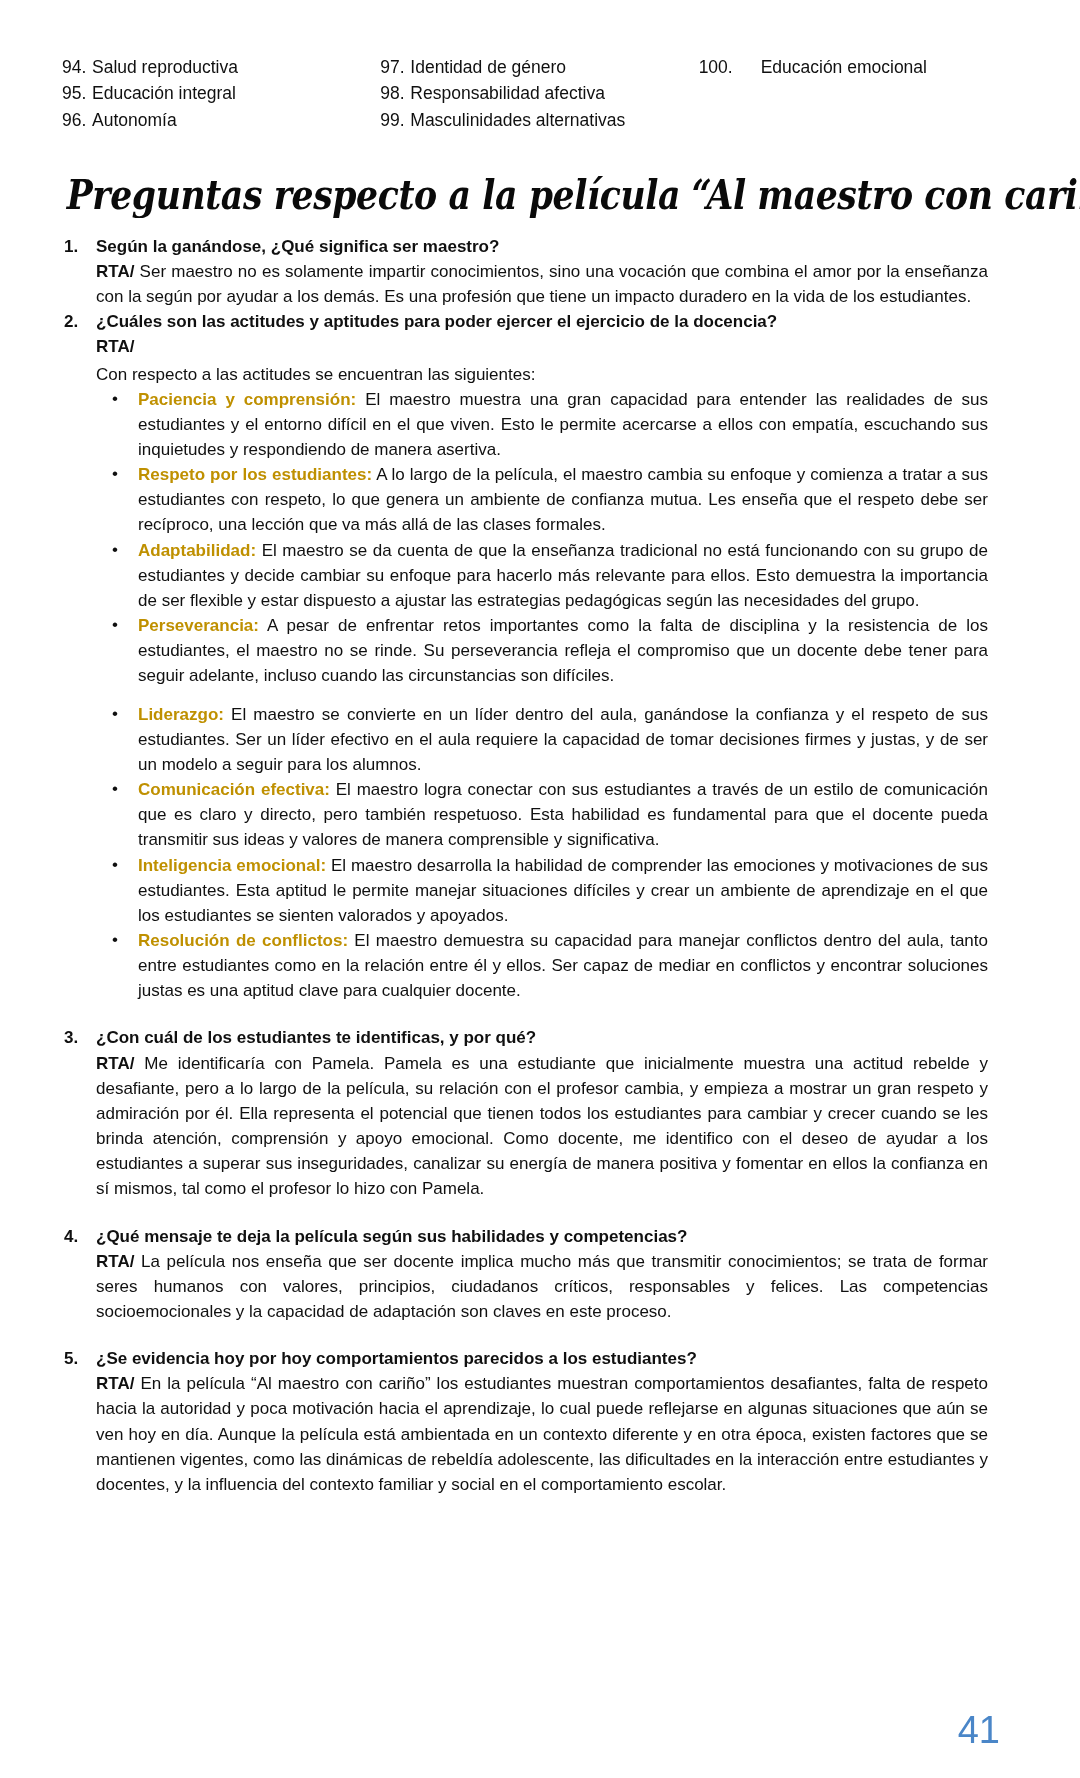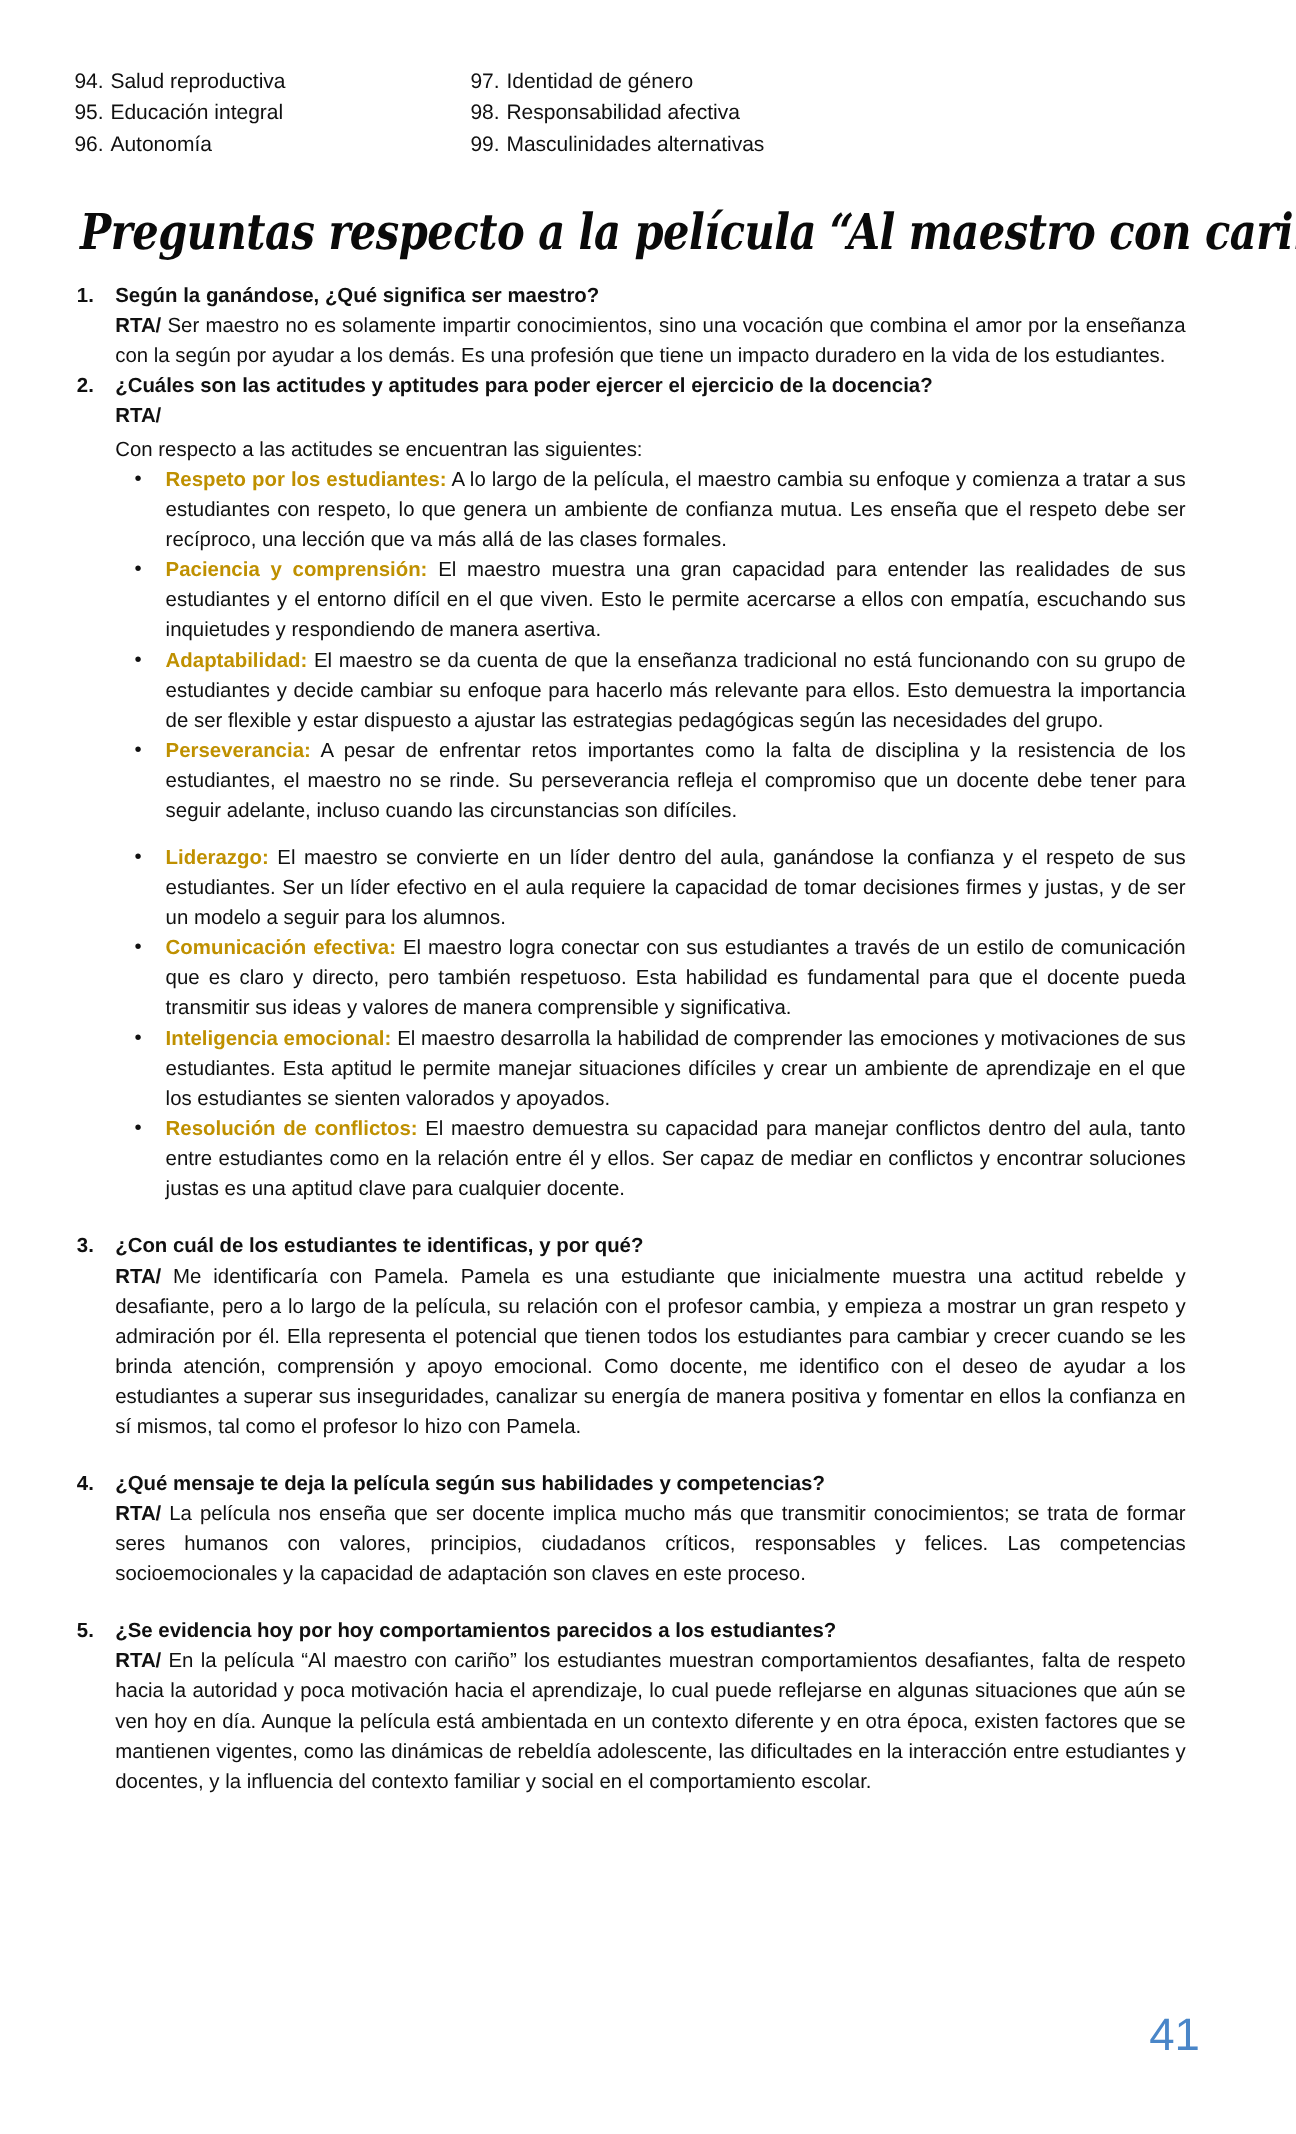--- a/index.html
+++ b/index.html
@@ -125,21 +125,21 @@
     color: #bf9000;
   }
 
   .spacer-sm { height: 13px; }
   .spacer-md { height: 22px; }
 
   
   .page-number {
     position: absolute;
     right: 80px;
-    bottom: 60px;
+    bottom: 26px;
     font-size: 38px;
     color: #4a86c8;
     font-family: "Liberation Sans", sans-serif;
     font-weight: 400;
   }
 </style>
 </head>
 <body>
 
 <div class="page">
@@ -166,20 +166,26 @@
       </div>
       <div class="toplist-item">
         <span class="num narrow">98.</span>
         <span>Responsabilidad afectiva</span>
       </div>
       <div class="toplist-item">
         <span class="num narrow">99.</span>
         <span>Masculinidades alternativas</span>
       </div>
     </div>
+    <div class="toplist-col c3">
+      <div class="toplist-item">
+        <span class="num wide">100.</span>
+        <span>Educación emocional</span>
+      </div>
+    </div>
   </div>
 
   <div class="doc-title">Preguntas respecto a la película “Al maestro con cariño”</div>
 
   <div class="qlist">
 
     <div class="qitem">
       <div class="qnum">1.</div>
       <div class="qbody">
         <div class="qheading">Según la ganándose, ¿Qué significa ser maestro?</div>
@@ -187,22 +193,22 @@
       </div>
     </div>
 
     <div class="qitem">
       <div class="qnum">2.</div>
       <div class="qbody">
         <div class="qheading">¿Cuáles son las actitudes y aptitudes para poder ejercer el ejercicio de la docencia?</div>
         <div><span class="rta">RTA/</span></div>
         <div class="lead-in">Con respecto a las actitudes se encuentran las siguientes:</div>
         <ul class="bullets">
+          <li><span class="blabel">Paciencia y comprensión:</span><span> El maestro muestra una gran capacidad para entender las realidades de sus estudiantes y el entorno difícil en el que viven. Esto le permite acercarse a ellos con empatía, escuchando sus inquietudes y respondiendo de manera asertiva.</span></li>
           <li><span class="blabel">Respeto por los estudiantes:</span><span> A lo largo de la película, el maestro cambia su enfoque y comienza a tratar a sus estudiantes con respeto, lo que genera un ambiente de confianza mutua. Les enseña que el respeto debe ser recíproco, una lección que va más allá de las clases formales.</span></li>
-          <li><span class="blabel">Paciencia y comprensión:</span><span> El maestro muestra una gran capacidad para entender las realidades de sus estudiantes y el entorno difícil en el que viven. Esto le permite acercarse a ellos con empatía, escuchando sus inquietudes y respondiendo de manera asertiva.</span></li>
           <li><span class="blabel">Adaptabilidad:</span><span> El maestro se da cuenta de que la enseñanza tradicional no está funcionando con su grupo de estudiantes y decide cambiar su enfoque para hacerlo más relevante para ellos. Esto demuestra la importancia de ser flexible y estar dispuesto a ajustar las estrategias pedagógicas según las necesidades del grupo.</span></li>
           <li><span class="blabel">Perseverancia:</span><span> A pesar de enfrentar retos importantes como la falta de disciplina y la resistencia de los estudiantes, el maestro no se rinde. Su perseverancia refleja el compromiso que un docente debe tener para seguir adelante, incluso cuando las circunstancias son difíciles.</span></li>
         </ul>
         <div class="spacer-sm"></div>
         <ul class="bullets">
           <li><span class="blabel">Liderazgo:</span><span> El maestro se convierte en un líder dentro del aula, ganándose la confianza y el respeto de sus estudiantes. Ser un líder efectivo en el aula requiere la capacidad de tomar decisiones firmes y justas, y de ser un modelo a seguir para los alumnos.</span></li>
           <li><span class="blabel">Comunicación efectiva:</span><span> El maestro logra conectar con sus estudiantes a través de un estilo de comunicación que es claro y directo, pero también respetuoso. Esta habilidad es fundamental para que el docente pueda transmitir sus ideas y valores de manera comprensible y significativa.</span></li>
           <li><span class="blabel">Inteligencia emocional:</span><span> El maestro desarrolla la habilidad de comprender las emociones y motivaciones de sus estudiantes. Esta aptitud le permite manejar situaciones difíciles y crear un ambiente de aprendizaje en el que los estudiantes se sienten valorados y apoyados.</span></li>
           <li><span class="blabel">Resolución de conflictos:</span><span> El maestro demuestra su capacidad para manejar conflictos dentro del aula, tanto entre estudiantes como en la relación entre él y ellos. Ser capaz de mediar en conflictos y encontrar soluciones justas es una aptitud clave para cualquier docente.</span></li>
         </ul>

